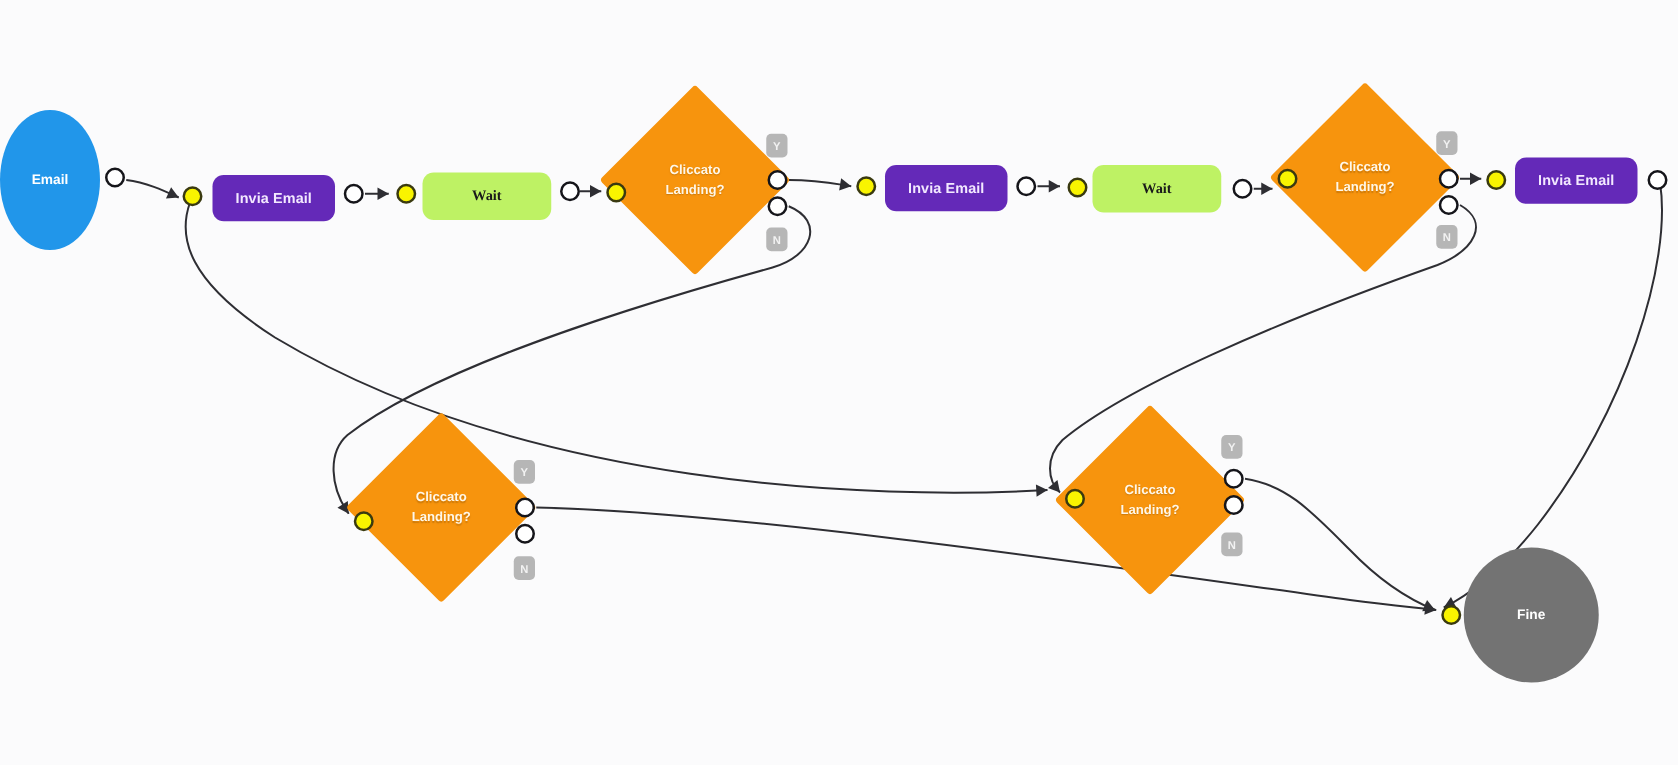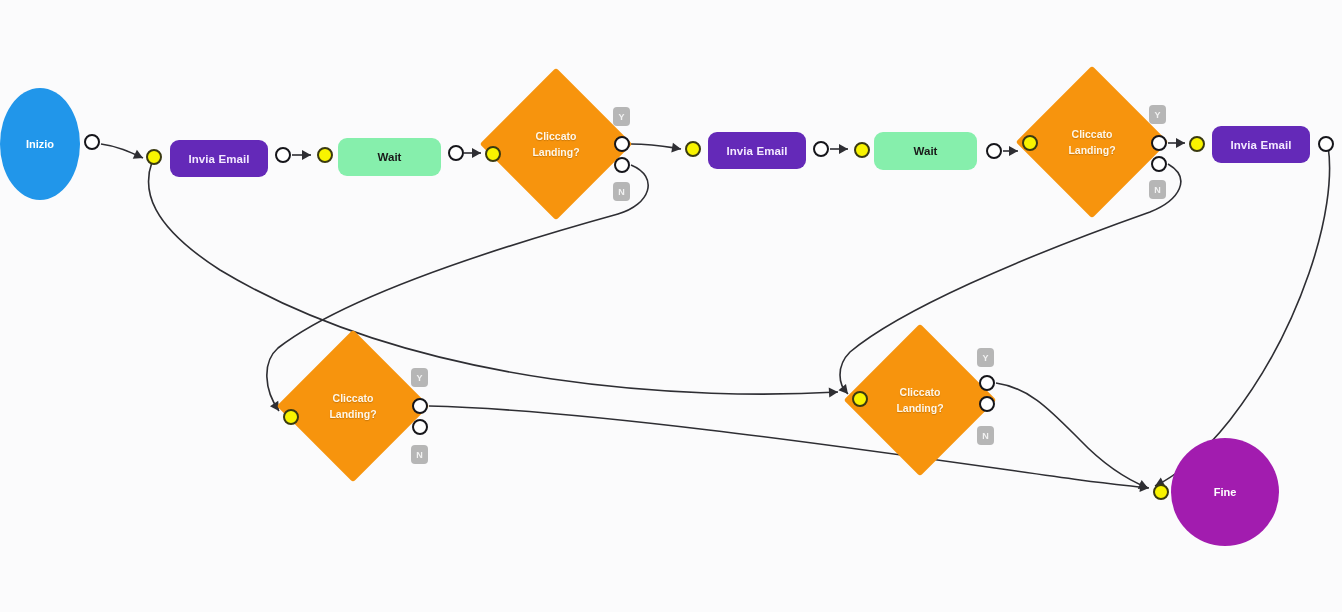--- a/index.html
+++ b/index.html
@@ -41,39 +41,40 @@
   .node-circle {
     border-radius: 50%;
   }
   .node-start {
     background: #2196ea;
     color: #ffffff;
     font-size: 11px;
     font-weight: bold;
   }
   .node-end {
-    background: #a21caf;
+    background: #737373;
     color: #ffffff;
     font-size: 11px;
     font-weight: bold;
   }
   .node-action {
     background: #6429b8;
     color: #f3e9ff;
     border-radius: 9px;
     font-size: 11.5px;
     font-weight: bold;
     letter-spacing: .1px;
   }
   .node-wait {
-    background: #86efac;
+    background: #bef264;
     color: #1a1a1a;
     border-radius: 9px;
     font-size: 11.5px;
     font-weight: bold;
+    font-family: Liberation Serif, serif;
   }
   .node-decision {
     background: transparent;
     justify-content: center;
   }
   .diamond-shape {
     position: absolute;
     left: 0; top: 0;
     width: 100%;
     height: 100%;
@@ -156,21 +157,21 @@
       <path d="M 429 406 C 600 410 900 455 1080 480 C 1110 484 1132 486 1149 488" class="edge-path"></path>
       <polygon points="0,0 -9,4.95 -9,-4.95" class="arrow-head" transform="translate(1149,488) rotate(6.511818828703603)"></polygon>
       <path d="M 996 383 C 1030 388 1050 410 1080 440 C 1105 466 1128 480 1148 488" class="edge-path"></path>
       <polygon points="0,0 -9,4.95 -9,-4.95" class="arrow-head" transform="translate(1148,488) rotate(22.903504770854532)"></polygon>
       <path d="M 1328 146 C 1338 210 1300 330 1230 420 C 1200 458 1172 478 1155 486" class="edge-path"></path>
       <polygon points="0,0 -9,4.95 -9,-4.95" class="arrow-head" transform="translate(1155,486) rotate(152.98915741844598)"></polygon>
     </svg>
 
   <div id="node-layer">
       <div class="node node-circle node-start" style="left: 0px; top: 88px; width: 80px; height: 112px;">
-        <span>Inizio</span>
+        <span>Email</span>
       </div>
       <div class="node node-action" style="left: 170px; top: 140px; width: 98px; height: 37px;">
         <span>Invia Email</span>
       </div>
       <div class="node node-wait" style="left: 338px; top: 138px; width: 103px; height: 38px;">
         <span>Wait</span>
       </div>
       <div class="node node-decision" style="left: 502px; top: 90px; width: 108px; height: 108px;">
         <div class="diamond-shape"></div>
         <div class="diamond-label">

